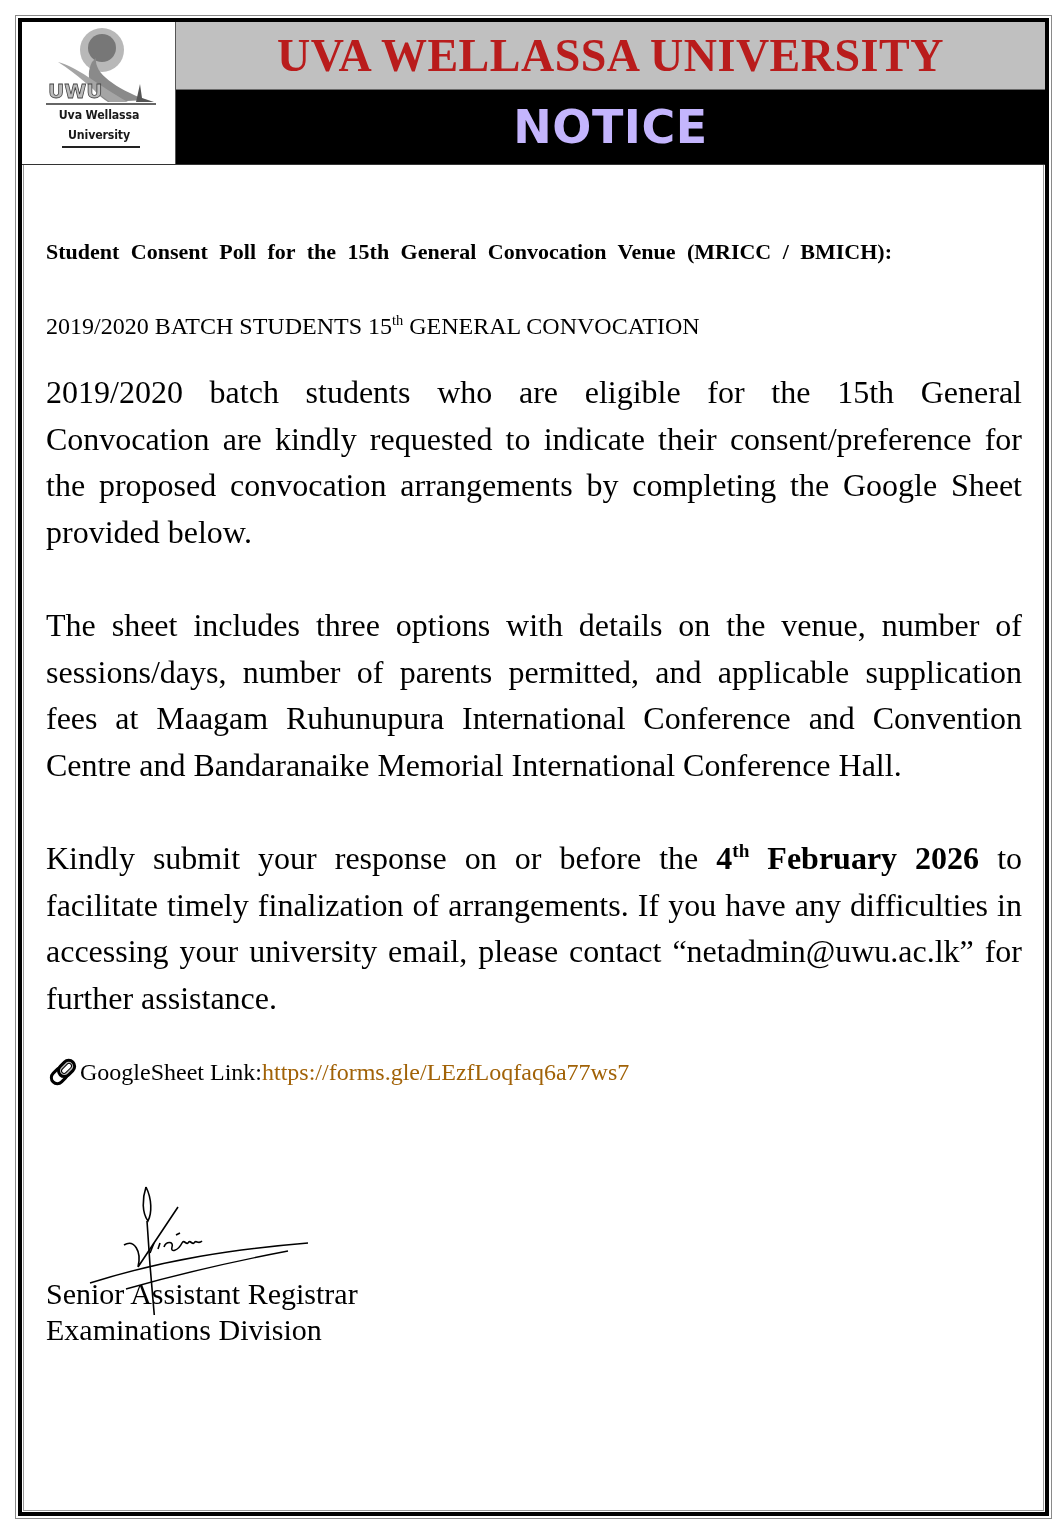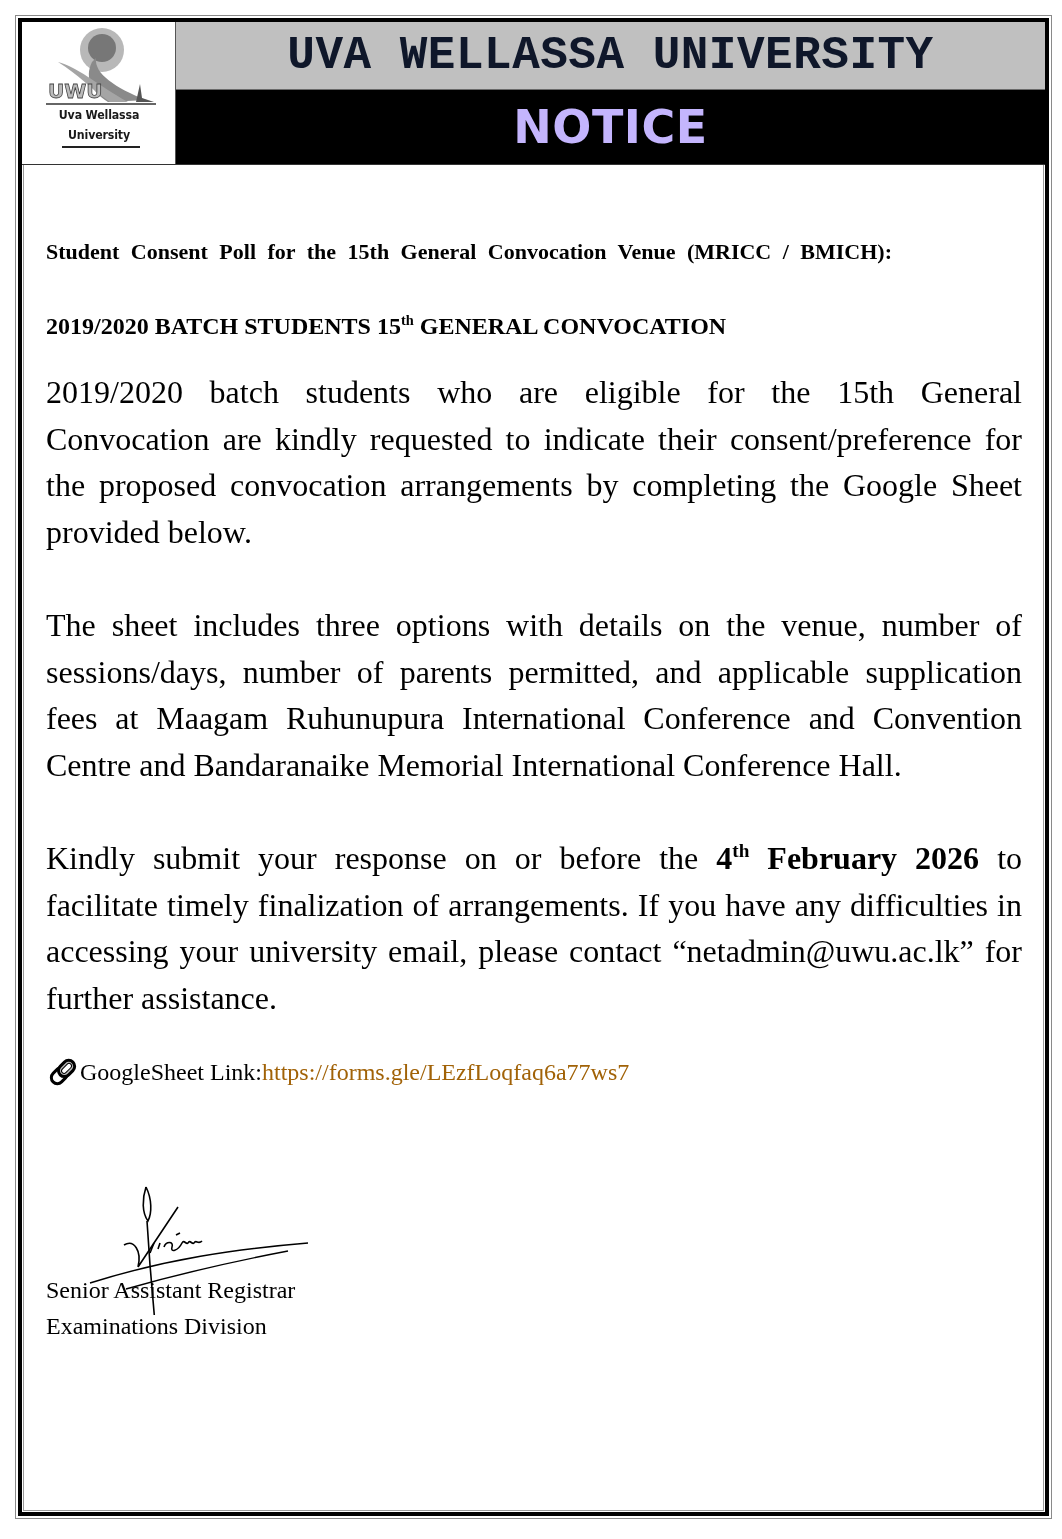--- a/index.html
+++ b/index.html
@@ -94,24 +94,24 @@
   .title-band {
     height: 68px;
     background: #c0c0c0;
     display: flex;
     align-items: center;
     justify-content: center;
     border-bottom: 1px solid #6a6a6a;
     box-sizing: border-box;
   }
   .title-band span {
-    font-family: Liberation Mono, monospace;
+    font-family: Liberation Serif, serif;
     font-weight: bold;
     font-size: 46px;
-    color: #0f172a;
+    color: #b91c1c;
     letter-spacing: 0.5px;
   }
   .notice-band {
     flex: 1;
     background: #000;
     display: flex;
     align-items: center;
     justify-content: center;
   }
   .notice-band span {
@@ -140,21 +140,21 @@
     font-size: 22px;
     font-weight: bold;
     margin: 26px 0 0 0;
     line-height: 44px;
     text-align: justify;
     text-align-last: left;
     word-spacing: 6px;
   }
   .batch-heading {
     font-size: 24px;
-    font-weight: bold;
+    font-weight: normal;
     margin: 37px 0 0 0;
     line-height: 30px;
   }
   sup {
     font-size: 0.6em;
     line-height: 0;
     vertical-align: super;
   }
   .para {
     font-size: 32px;
@@ -188,21 +188,21 @@
   }
   .signature-block svg {
     position: absolute;
     left: 0;
     top: 0;
   }
   .sig-line {
     position: absolute;
     left: 0;
     font-family: "Liberation Serif", "DejaVu Serif", serif;
-    font-size: 24px;
+    font-size: 30px;
     color: #000;
     white-space: nowrap;
   }
   .sig-line.title { top: 92px; }
   .sig-line.division { top: 128px; }
 </style>
 </head>
 <body>
 
 <div class="frame-outer"></div>

